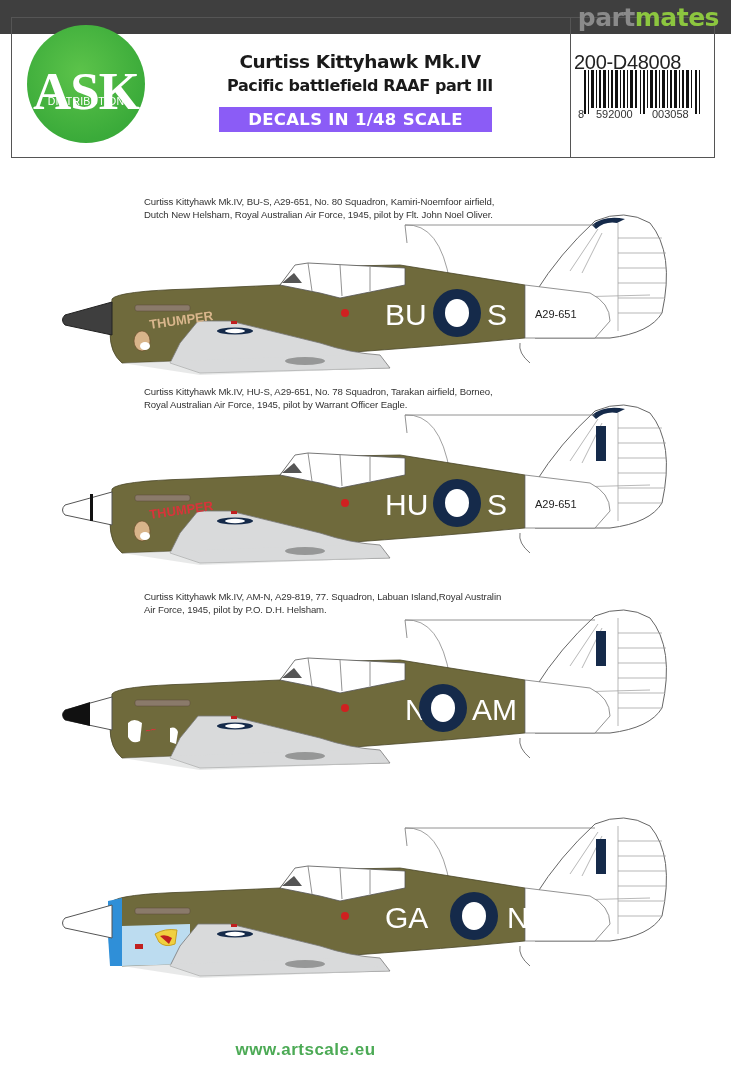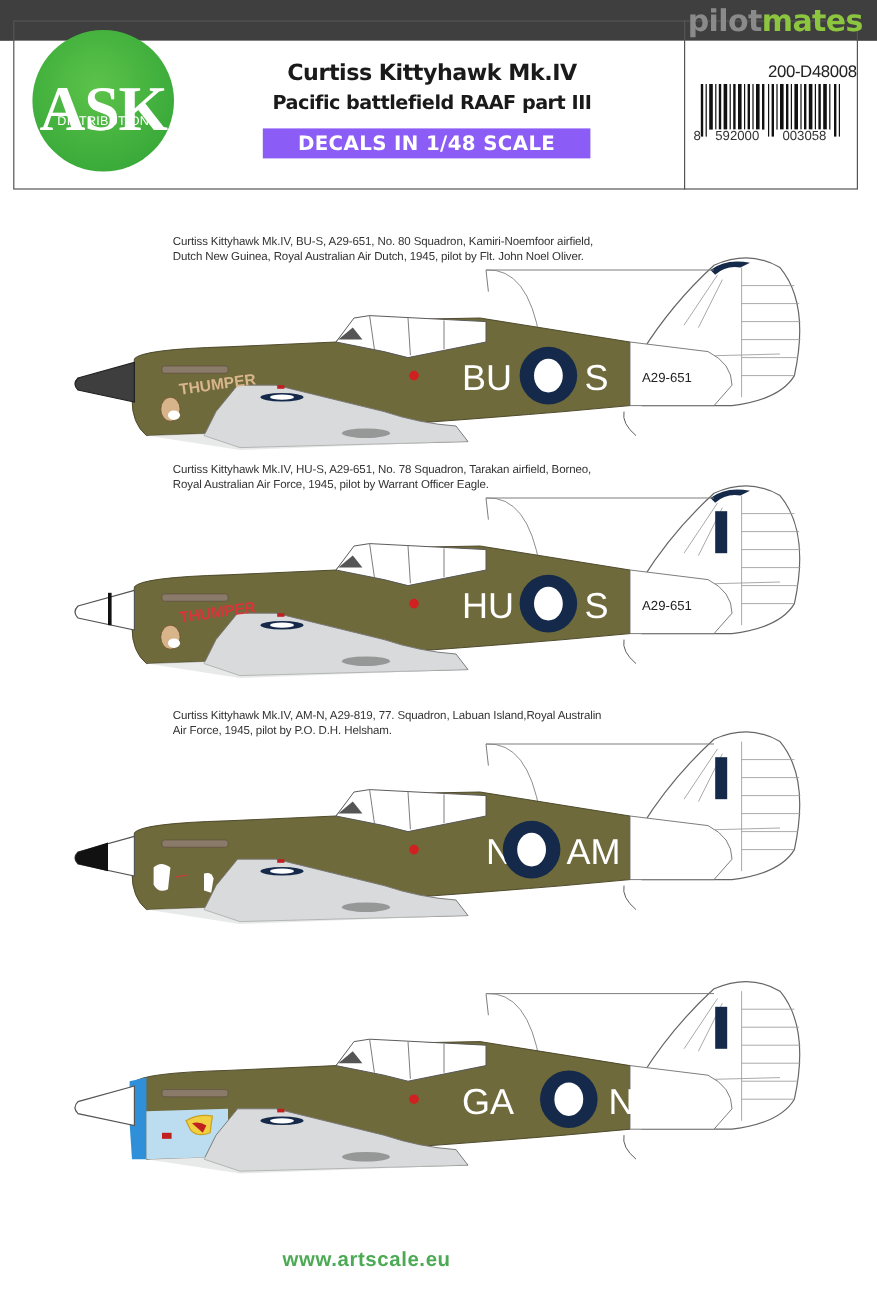--- a/index.html
+++ b/index.html
@@ -49,22 +49,22 @@
     font-family: "DejaVu Sans", sans-serif; font-weight: bold; font-size: 16px; color: #1a1a1a;
     letter-spacing: -0.4px;
   }
   .scale-badge {
     position: absolute; left: 219px; top: 107px; width: 273px; height: 25px;
     background: #8b5cf6; color: #fff; text-align: center;
     font-family: "DejaVu Sans", sans-serif; font-weight: bold; font-size: 16.5px; line-height: 25px;
     letter-spacing: 0.3px;
   }
   .code {
-    position: absolute; left: 574px; width: 140px; top: 51px; text-align: right;
-    font-size: 14px; color: #222; letter-spacing: -0.3px;
+    position: absolute; left: 574px; width: 140px; top: 51px; text-align: left;
+    font-size: 20px; color: #222; letter-spacing: -0.3px;
   }
   .barcode { position: absolute; left: 582px; top: 70px; width: 124px; height: 44px; }
   .barnum {
     position: absolute; left: 576px; top: 108px; width: 136px; font-size: 11px; color: #333;
   }
   .barnum span { position: absolute; }
   .caption {
     position: absolute; left: 144px; width: 470px; font-size: 9.6px; line-height: 13px; color: #333;
     letter-spacing: -0.1px;
   }
@@ -76,21 +76,21 @@
 </style>
 </head>
 <body>
 
 <div class="topbar"></div>
 <div class="header-white"></div>
 <div class="header-box"></div>
 <div class="header-divider"></div>
 
 <div class="scalemates">
-  <span class="s1">pilot</span><span class="s2">mates</span>
+  <span class="s1">part</span><span class="s2">mates</span>
 </div>
 
 <div class="logo">
   <div class="ask">ASK</div>
   <div class="dist">DISTRIBUTION</div>
 </div>
 
 <div class="title1">Curtiss Kittyhawk Mk.IV</div>
 <div class="title2">Pacific battlefield RAAF part III</div>
 <div class="scale-badge">DECALS IN 1/48 SCALE</div>
@@ -132,21 +132,21 @@
 </svg>
 <div class="barnum">
   <span style="left:2px;top:0">8</span>
   <span style="left:18px;top:0;background:#fff;padding:0 2px">592000</span>
   <span style="left:74px;top:0;background:#fff;padding:0 2px">003058</span>
 </div>
 
 <div id="profiles">
     <div class="caption" style="top: 195px;">
       <div>Curtiss Kittyhawk Mk.IV, BU-S, A29-651, No. 80 Squadron, Kamiri-Noemfoor airfield,</div>
-      <div>Dutch New Guinea, Royal Australian Air Dutch, 1945, pilot by Flt. John Noel Oliver.</div>
+      <div>Dutch New Helsham, Royal Australian Air Force, 1945, pilot by Flt. John Noel Oliver.</div>
     </div>
     <svg class="profile" style="top:203px" viewBox="0 0 640 180">
       <path d="M485 90 Q 510 50 545 18 Q 575 5 600 20 Q 625 50 612 110 Q 600 130 560 135 L 485 135 Z" fill="#fff" stroke="#666" stroke-width="1"></path>
       <g stroke="#999" stroke-width="0.7">
         <line x1="568" y1="20" x2="568" y2="128"></line>
         <line x1="568" y1="35" x2="612" y2="35"></line>
         <line x1="568" y1="50" x2="616" y2="50"></line>
         <line x1="568" y1="65" x2="617" y2="65"></line>
         <line x1="568" y1="80" x2="617" y2="80"></line>
         <line x1="568" y1="95" x2="615" y2="95"></line>

